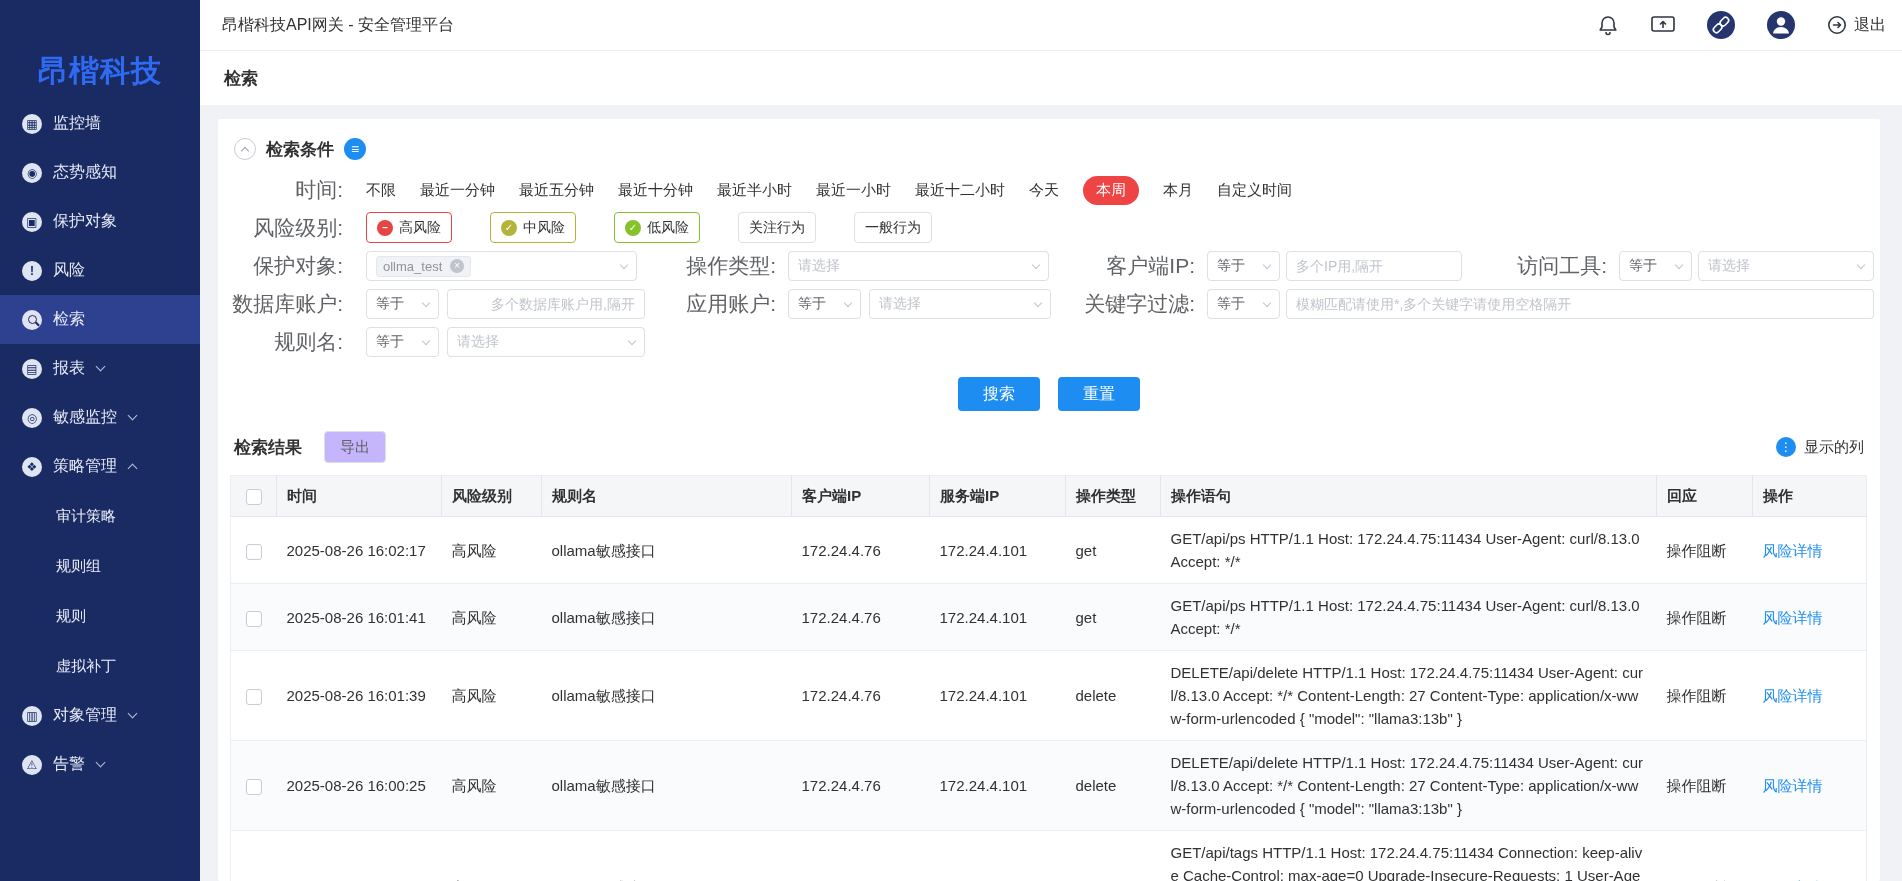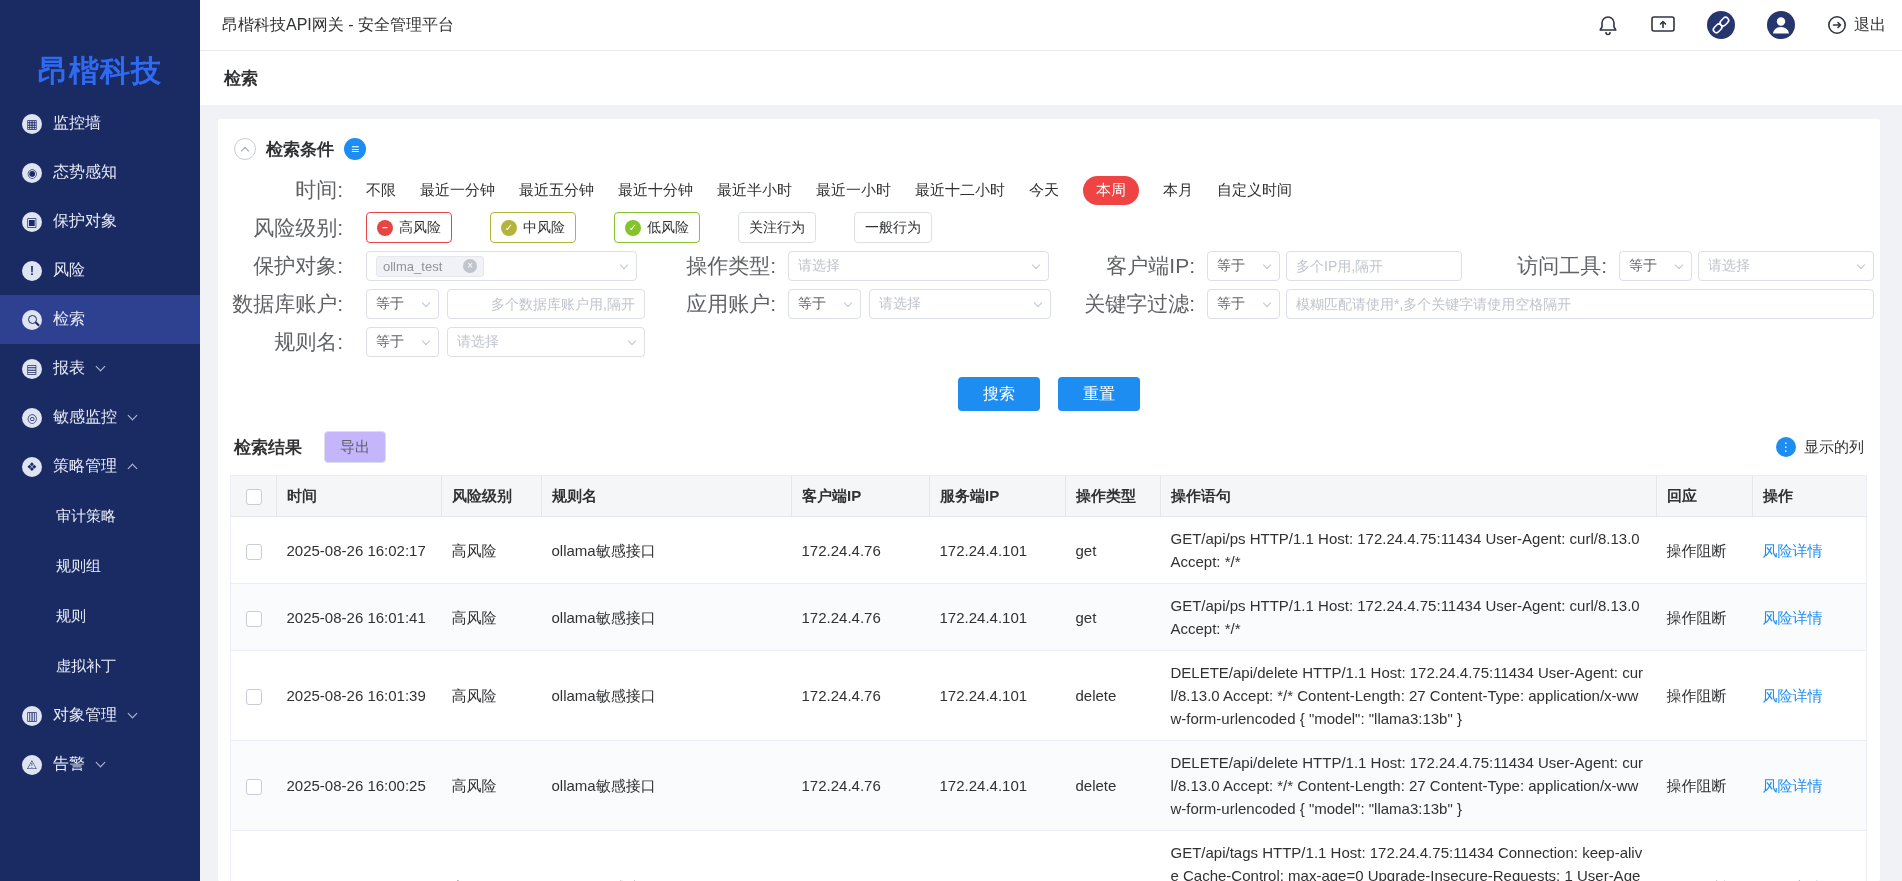--- a/index.html
+++ b/index.html
@@ -62,21 +62,21 @@
   .risk-opts { position:absolute; left:148px; top:3px; display:flex; }
   .risk-btn { height:31px; display:flex; align-items:center; gap:6px; padding:0 10px; border:1px solid #dcdfe6; border-radius:4px; background:#fff; margin-right:38px; font-size:14px; cursor:pointer; }
   .risk-btn.high { border-color:#e54545; }
   .risk-btn.med  { border-color:#b3b53a; }
   .risk-btn.low  { border-color:#86c22b; }
   .risk-ico { width:16px; height:16px; border-radius:50%; color:#fff; display:flex; align-items:center; justify-content:center; font-size:10px; font-weight:bold; flex:none; }
   .risk-ico.high { background:#e54545; }
   .risk-ico.med  { background:#b3b53a; }
   .risk-ico.low  { background:#86c22b; }
 
-  .tag { background:#f0f2f5; border:1px solid #e4e7ed; border-radius:3px; color:#909399; font-size:13px; padding:2px 6px; display:flex; align-items:center; gap:21px; }
+  .tag { background:#f0f2f5; border:1px solid #e4e7ed; border-radius:3px; color:#909399; font-size:13px; padding:2px 6px; display:flex; align-items:center; gap:8px; }
   .tag-x { width:14px; height:14px; border-radius:50%; background:#c0c4cc; color:#fff; font-size:10px; line-height:14px; text-align:center; cursor:pointer; }
 
   .actions { display:flex; justify-content:center; gap:18px; margin:16px 0 8px; }
   .actions .btn { width:82px; height:34px; font-size:16px; }
 
   .results-head { display:flex; align-items:center; padding:12px 16px 12px 16px; }
   .results-title { font-size:17px; font-weight:bold; }
   .results-head .btn.ghost { margin-left:22px; height:32px; padding:0 15px; }
   .cols-toggle { margin-left:auto; display:flex; align-items:center; gap:8px; cursor:pointer; font-size:15px; }
   .cols-ico { width:20px; height:20px; border-radius:50%; background:#1d8df2; color:#fff; display:flex; align-items:center; justify-content:center; font-size:12px; }

